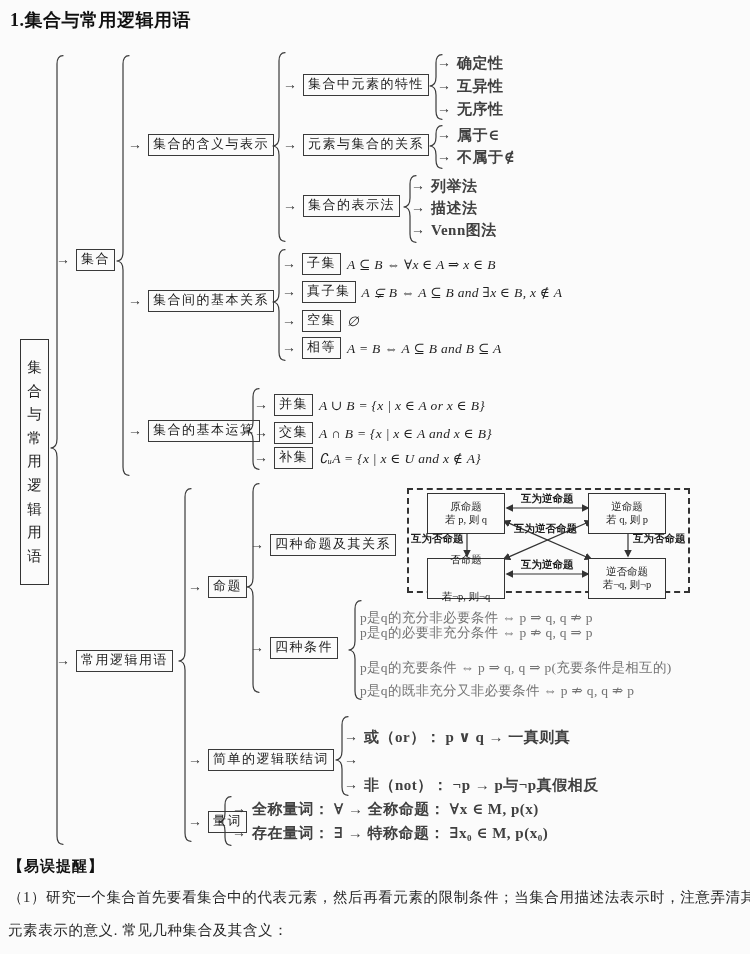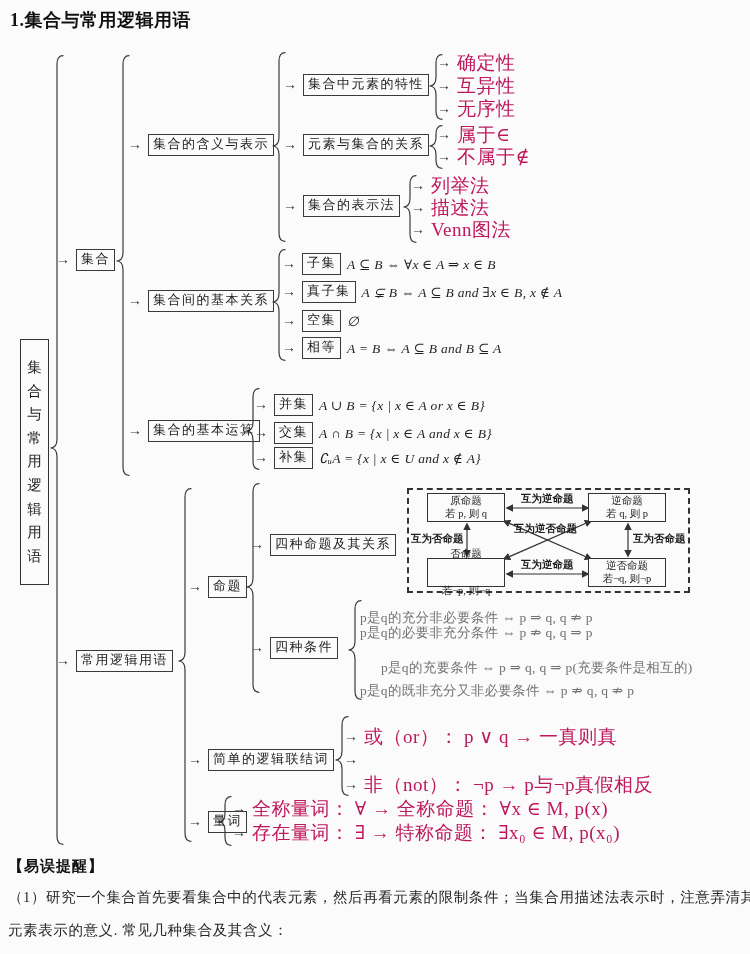--- a/index.html
+++ b/index.html
@@ -16,21 +16,21 @@
     position:absolute;display:flex;align-items:center;gap:6px;
     white-space:nowrap;height:22px;
   }
   .ar{font-size:14px;color:#333;line-height:1;}
   .nbox{
     border:1.4px solid #3a3a3a;
     padding:2px 4px 3px 4px;
     font-size:13px;letter-spacing:1.5px;
     line-height:1.15;color:#1c1c1c;background:transparent;
   }
-  .item{font-size:19px;letter-spacing:0.5px;color:#be185d;}
+  .item{font-size:15px;letter-spacing:0.5px;color:#404040;font-weight:bold;}
   .formula{
     font-family:"Liberation Serif","DejaVu Serif",serif;
     font-style:italic;font-size:13.5px;color:#1f1f1f;letter-spacing:0.3px;
   }
   .mline{
     position:absolute;white-space:nowrap;height:22px;display:flex;align-items:center;
     font-size:13.5px;color:#737373;letter-spacing:0.3px;
   }
   .brace{position:absolute;width:14px;}
   #title{
@@ -44,21 +44,21 @@
     font-size:14.5px;line-height:23.6px;text-align:center;
     letter-spacing:0;color:#1c1c1c;padding:16px 0;
   }
   
   #propdiagram{
     position:absolute;left:407px;top:488px;width:283px;height:105px;
     border:2px dashed #333;box-sizing:border-box;
   }
   #propdiagram svg{position:absolute;left:0;top:0;}
   .pbox{
-    position:absolute;width:78px;height:29px;
+    position:absolute;width:78px;height:41px;
     border:1.2px solid #333;box-sizing:border-box;
     display:flex;flex-direction:column;justify-content:center;align-items:center;
     font-size:10.5px;line-height:12.5px;color:#1c1c1c;background:#fbfbfb;
   }
   .plabel{
     position:absolute;font-size:10.5px;font-weight:bold;color:#1c1c1c;
     white-space:nowrap;line-height:12px;
   }
   #footer-heading{
     position:absolute;left:8px;top:857px;
@@ -273,21 +273,21 @@
     <div class="plabel" style="left:224px;top:43px;">互为否命题</div>
     <div class="plabel" style="left:105px;top:33px;">互为逆否命题</div>
   </div>
 
   <div class="row" style="left:250px;top:637px;">
     <span class="ar">→</span>
     <span class="nbox">四种条件</span>
   </div>
   <div class="mline" style="left:360px;top:607px;">p是q的充分非必要条件 ⇔ p ⇒ q, q ⇏ p</div>
   <div class="mline" style="left:360px;top:622px;">p是q的必要非充分条件 ⇔ p ⇏ q, q ⇒ p</div>
-  <div class="mline" style="left:360px;top:657px;margin-left:21px;">p是q的充要条件 ⇔ p ⇒ q, q ⇒ p(充要条件是相互的)</div>
+  <div class="mline" style="left:360px;top:657px;">p是q的充要条件 ⇔ p ⇒ q, q ⇒ p(充要条件是相互的)</div>
   <div class="mline" style="left:360px;top:680px;">p是q的既非充分又非必要条件 ⇔ p ⇏ q, q ⇏ p</div>
 
   <div class="row" style="left:188px;top:749px;">
     <span class="ar">→</span>
     <span class="nbox">简单的逻辑联结词</span>
   </div>
   <div class="row" style="left:344px;top:726px;">
     <span class="ar">→</span>
     <span class="item">或（or）： p ∨ q → 一真则真</span>
   </div>

